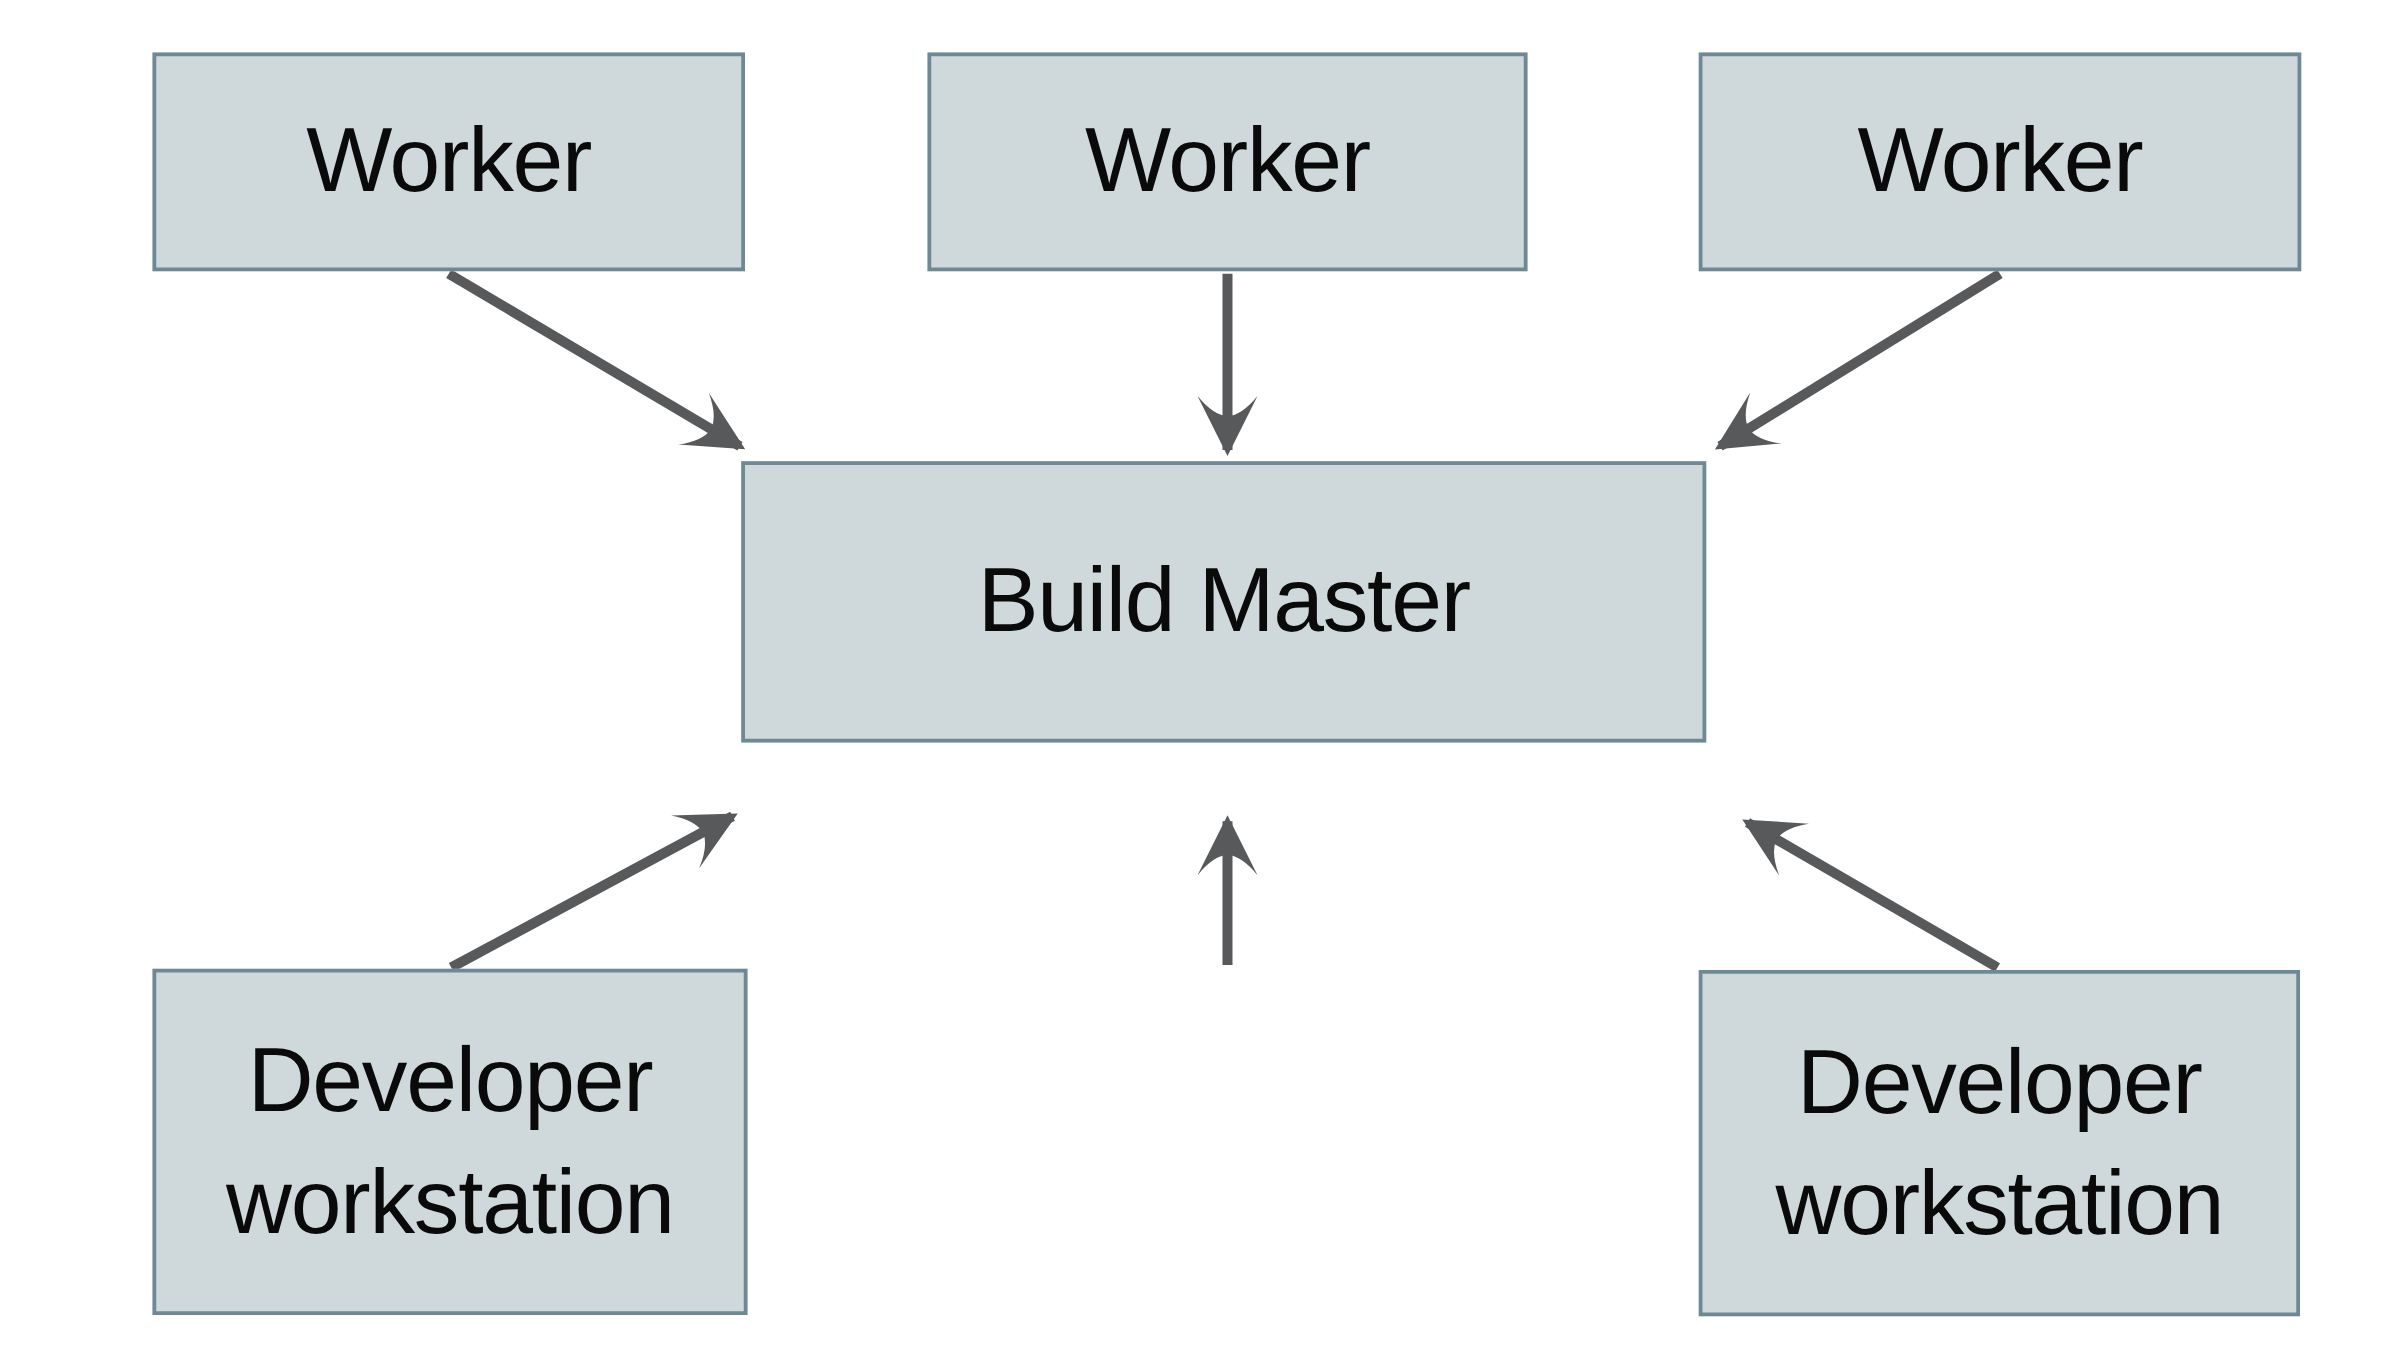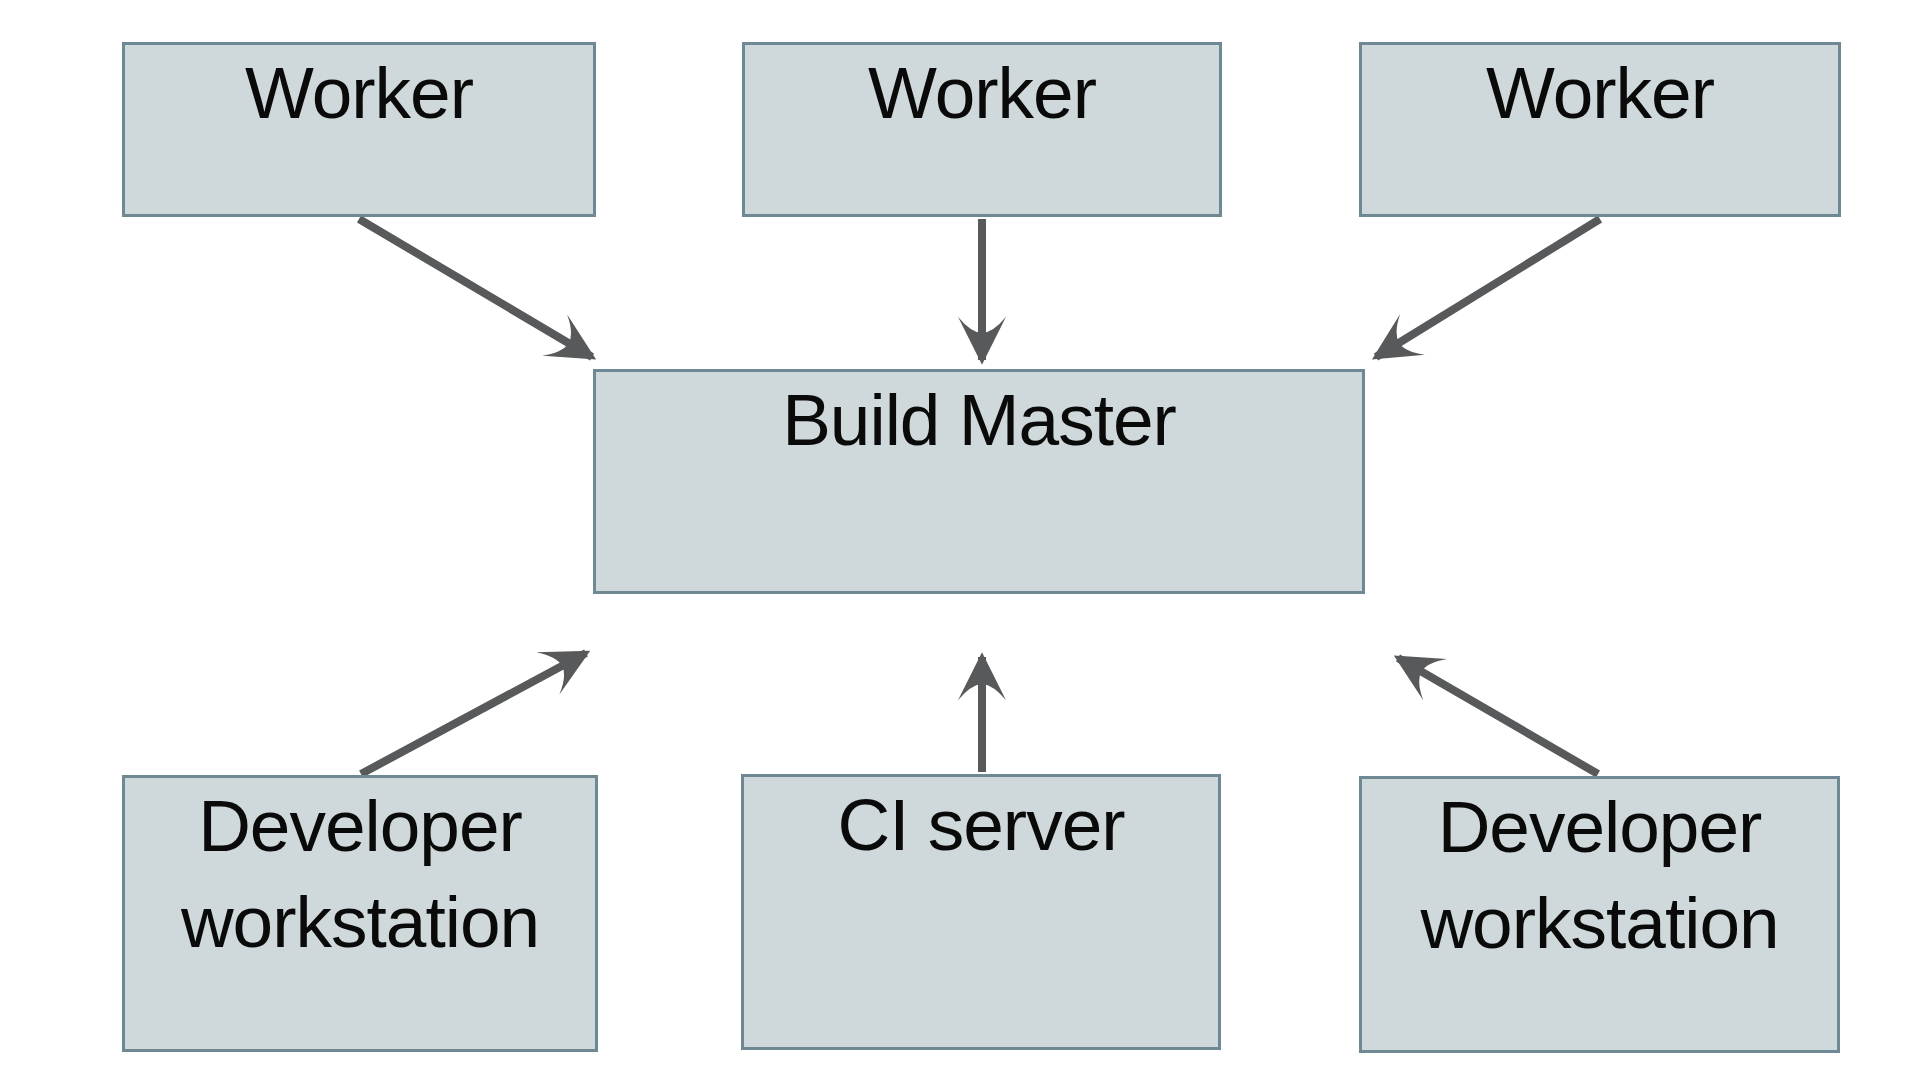--- a/index.html
+++ b/index.html
@@ -21,21 +21,21 @@
     height: 1090px;
     pointer-events: none;
   }
 
   .node {
     position: absolute;
     box-sizing: border-box;
     background: #cfd9db;
     border: 3px solid #6f8994;
     display: flex;
-    align-items: flex-start;
+    align-items: center;
     justify-content: center;
     text-align: center;
     color: #0a0a0a;
     font-size: 73px;
     line-height: 1.32;
     padding: 0 12px;
     letter-spacing: -1px;
   }
 
   
@@ -85,21 +85,18 @@
   </div>
 
   <div class="node" id="build-master">
     <span>Build Master</span>
   </div>
 
   <div class="node" id="dev-left">
     <span>Developer workstation</span>
   </div>
 
-  <div class="node" id="ci-server">
-    <span>CI server</span>
-  </div>
 
   <div class="node" id="dev-right">
     <span>Developer workstation</span>
   </div>
 
 </div>
 
 </body></html>

